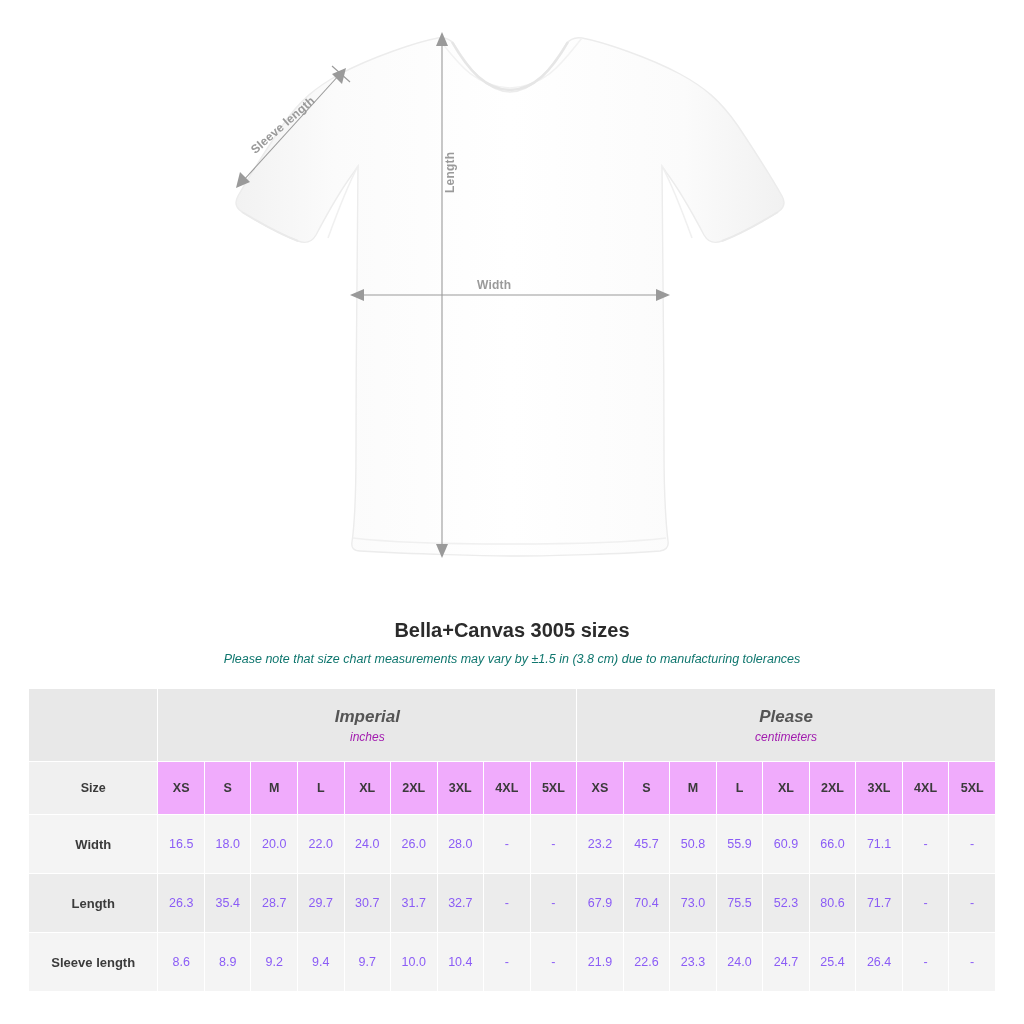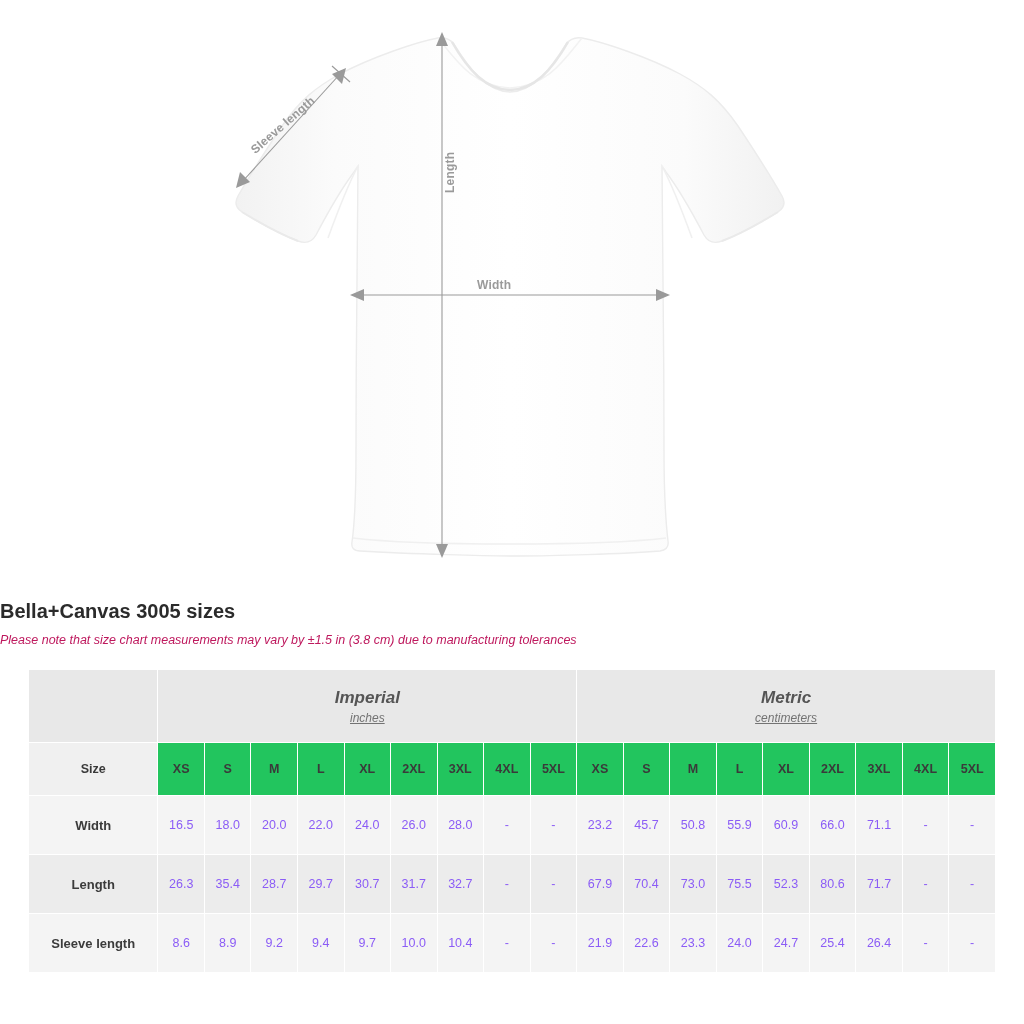--- a/index.html
+++ b/index.html
@@ -58,32 +58,33 @@
   }
   .meas-sleeve {
     left: 248px;
     top: 146px;
     transform: rotate(-41deg);
     transform-origin: left top;
   }
 
   
   .title-block {
-    margin-top: 20px;
+    text-align: center;
+    margin-top: 39px;
   }
   .chart-title {
     font-size: 20px;
     font-weight: bold;
     color: #2b2b2b;
     margin: 0;
   }
   .chart-note {
     font-size: 12.5px;
     font-style: italic;
-    color: #be185d;
+    color: #0f766e;
     margin-top: 10px;
   }
 
   
   .table-wrap {
     margin: 22px auto 0 auto;
     width: 968px;
   }
   table.size-table {
     border-collapse: collapse;
@@ -111,27 +112,26 @@
   .unit-name {
     font-size: 17px;
     font-style: italic;
     font-weight: bold;
     color: #555;
     line-height: 1.25;
   }
   .unit-sub {
     font-size: 12px;
     font-style: italic;
-    color: #737373;
+    color: #a21caf;
     margin-top: 3px;
-    text-decoration: underline;
   }
 
   .col-head-row td {
-    background: #22c55e;
+    background: #f0abfc;
     height: 52px;
     font-weight: bold;
     font-size: 12.5px;
     color: #3b3b3b;
     vertical-align: middle;
   }
   .col-head-row td.rowlabel-head {
     background: #f0f0f0;
     margin-top: 16px;
   }
@@ -279,21 +279,21 @@
         <col class="c-cell">
     </colgroup>
     <tbody>
       <tr class="unit-head-row">
         <td class="blank"></td>
         <td colspan="9">
           <div class="unit-name">Imperial</div>
           <div class="unit-sub">inches</div>
         </td>
         <td colspan="9">
-          <div class="unit-name">Metric</div>
+          <div class="unit-name">Please</div>
           <div class="unit-sub">centimeters</div>
         </td>
       </tr>
 
       <tr class="col-head-row">
         <td class="rowlabel-head">Size</td>
         <td>XS</td>
         <td>S</td>
         <td>M</td>
         <td>L</td>

